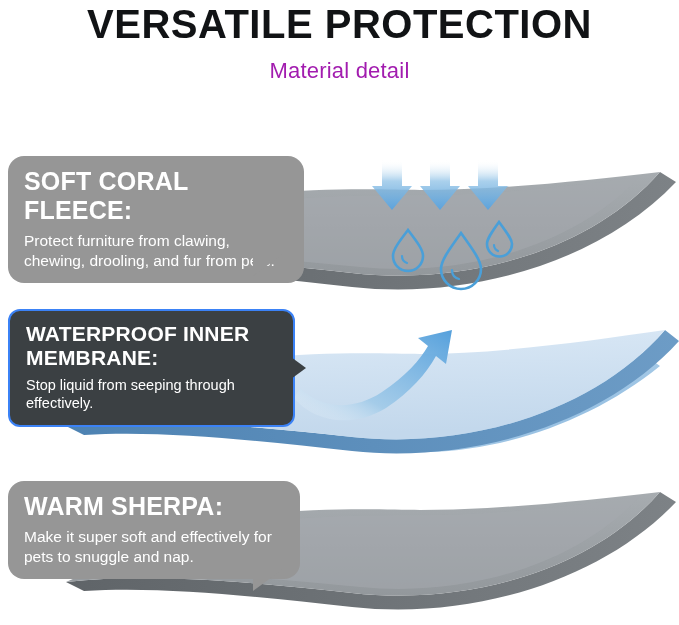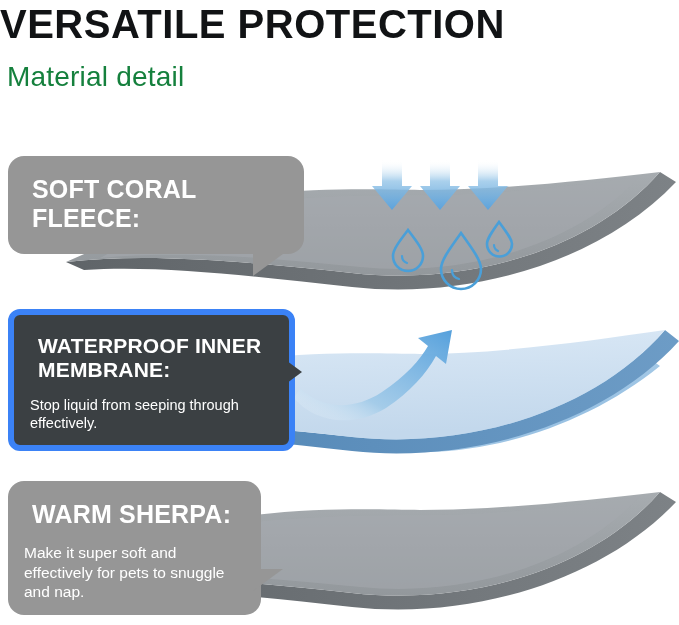--- a/index.html
+++ b/index.html
@@ -19,39 +19,39 @@
     background: #ffffff;
     overflow: hidden;
   }
 
   
   #header {
     position: absolute;
     top: 0;
     left: 0;
     width: 679px;
-    text-align: left;
+    text-align: center;
   }
   #page-title {
     margin: 0;
     padding-top: 2px;
     font-size: 40px;
     line-height: 44px;
     font-weight: 700;
     letter-spacing: 0.5px;
     color: #111315;
     font-family: "Liberation Sans", sans-serif;
   }
   #page-subtitle {
-    margin: 7px;
+    margin: 1px;
     padding-top: 11px;
-    font-size: 28px;
+    font-size: 22px;
     line-height: 26px;
     font-weight: 400;
-    color: #15803d;
+    color: #a21caf;
     letter-spacing: 0.2px;
   }
 
   
   .layer-stage {
     position: absolute;
     left: 0;
     top: 0;
     width: 679px;
     height: 625px;
@@ -69,25 +69,25 @@
     box-sizing: border-box;
     border-radius: 14px;
     padding: 11px 16px 13px 16px;
   }
   .callout-grey {
     background: #969696;
     border-radius: 16px;
   }
   .callout-dark {
     background: #3b4043;
-    border: 6px solid #3b82f6;
+    border: 2px solid #3b82f6;
     border-radius: 12px;
   }
   .callout-heading {
-    margin: 8px;
+    margin: 0;
     color: #ffffff;
     font-weight: 700;
     letter-spacing: 0.2px;
   }
   .callout-grey .callout-heading {
     font-size: 25px;
     line-height: 29px;
   }
   .callout-dark .callout-heading {
     font-size: 21px;
@@ -118,21 +118,21 @@
   }
   #callout-membrane {
     left: 8px;
     top: 309px;
     width: 287px;
     z-index: 5;
   }
   #callout-sherpa {
     left: 8px;
     top: 481px;
-    width: 253px;
+    width: 292px;
   }
 
   
   .tail {
     position: absolute;
     width: 0;
     height: 0;
   }
   #tail-fleece {
     left: 245px;
@@ -301,20 +301,21 @@
                  C 300 505 380 510 420 510
                  C 500 510 590 500 660 492 Z" fill="url(#greyFace)"></path>
         <path d="M 640 496 C 580 562 470 598 360 587 C 270 578 180 570 100 578 L 190 530 C 300 513 390 516 440 515 C 520 513 590 504 640 496 Z" fill="#a5aaae" opacity="0.55"></path>
       </g>
     </svg>
   </div>
 
   <div id="callout-fleece" class="callout callout-grey">
     <div class="tail" id="tail-fleece"></div>
     <p class="callout-heading">SOFT CORAL FLEECE:</p>
+    <p class="callout-body">Protect furniture from clawing, chewing, drooling, and fur from pets.</p>
   </div>
 
   <div id="callout-membrane" class="callout callout-dark">
     <div class="tail" id="tail-membrane"></div>
     <p class="callout-heading">WATERPROOF INNER MEMBRANE:</p>
     <p class="callout-body">Stop liquid from seeping through effectively.</p>
   </div>
 
   <div id="callout-sherpa" class="callout callout-grey">
     <div class="tail" id="tail-sherpa"></div>

